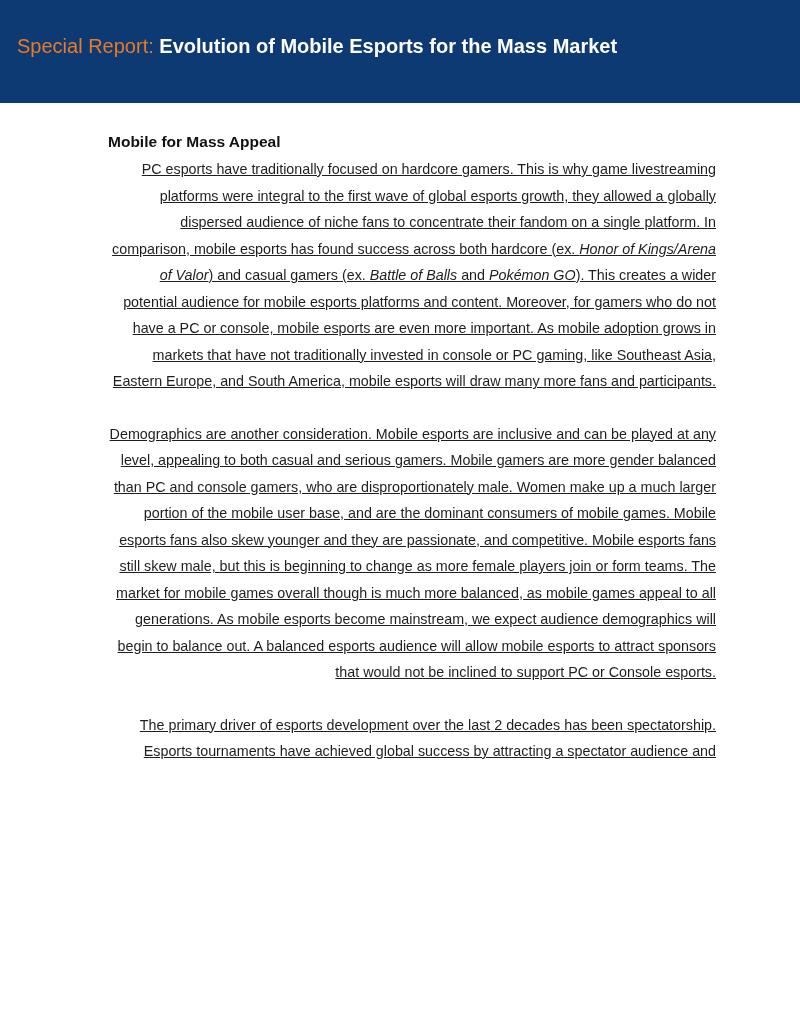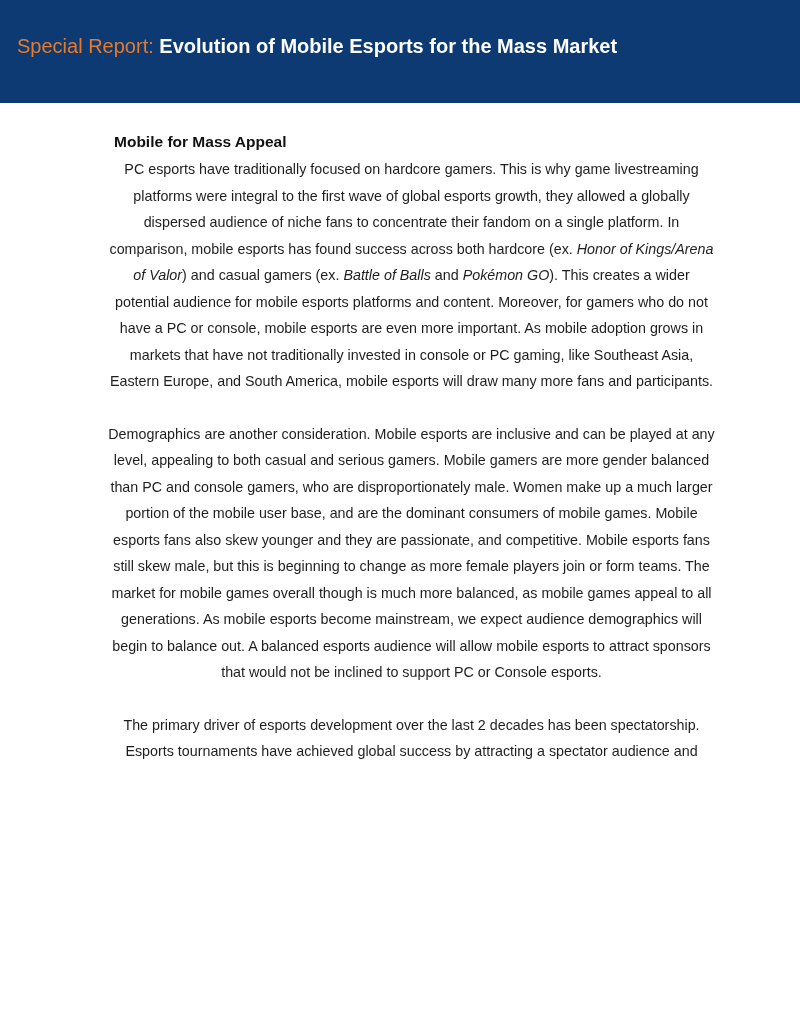--- a/index.html
+++ b/index.html
@@ -45,28 +45,29 @@
     padding-top: 28px;
     color: #1e1e1e;
     font-size: 14.3px;
     line-height: 26.5px;
   }
   .body-col h2 {
     font-size: 15.5px;
     line-height: 22px;
     font-weight: 700;
     color: #111111;
-    margin: 0 0 3px 7px;
+    margin: 0 0 3px 1px;
   }
   .body-col h2.second {
     margin-top: 17px;
   }
   .body-col p {
     margin: 0 4px 26px 0;
-    text-align: center;
+    text-align: right;
+    text-decoration: underline;
   }
   .body-col p em { font-style: italic; }
   
   .logo {
     position: absolute;
     left: 40px;
     top: 893px;
     width: 110px;
     height: 132px;
   }

